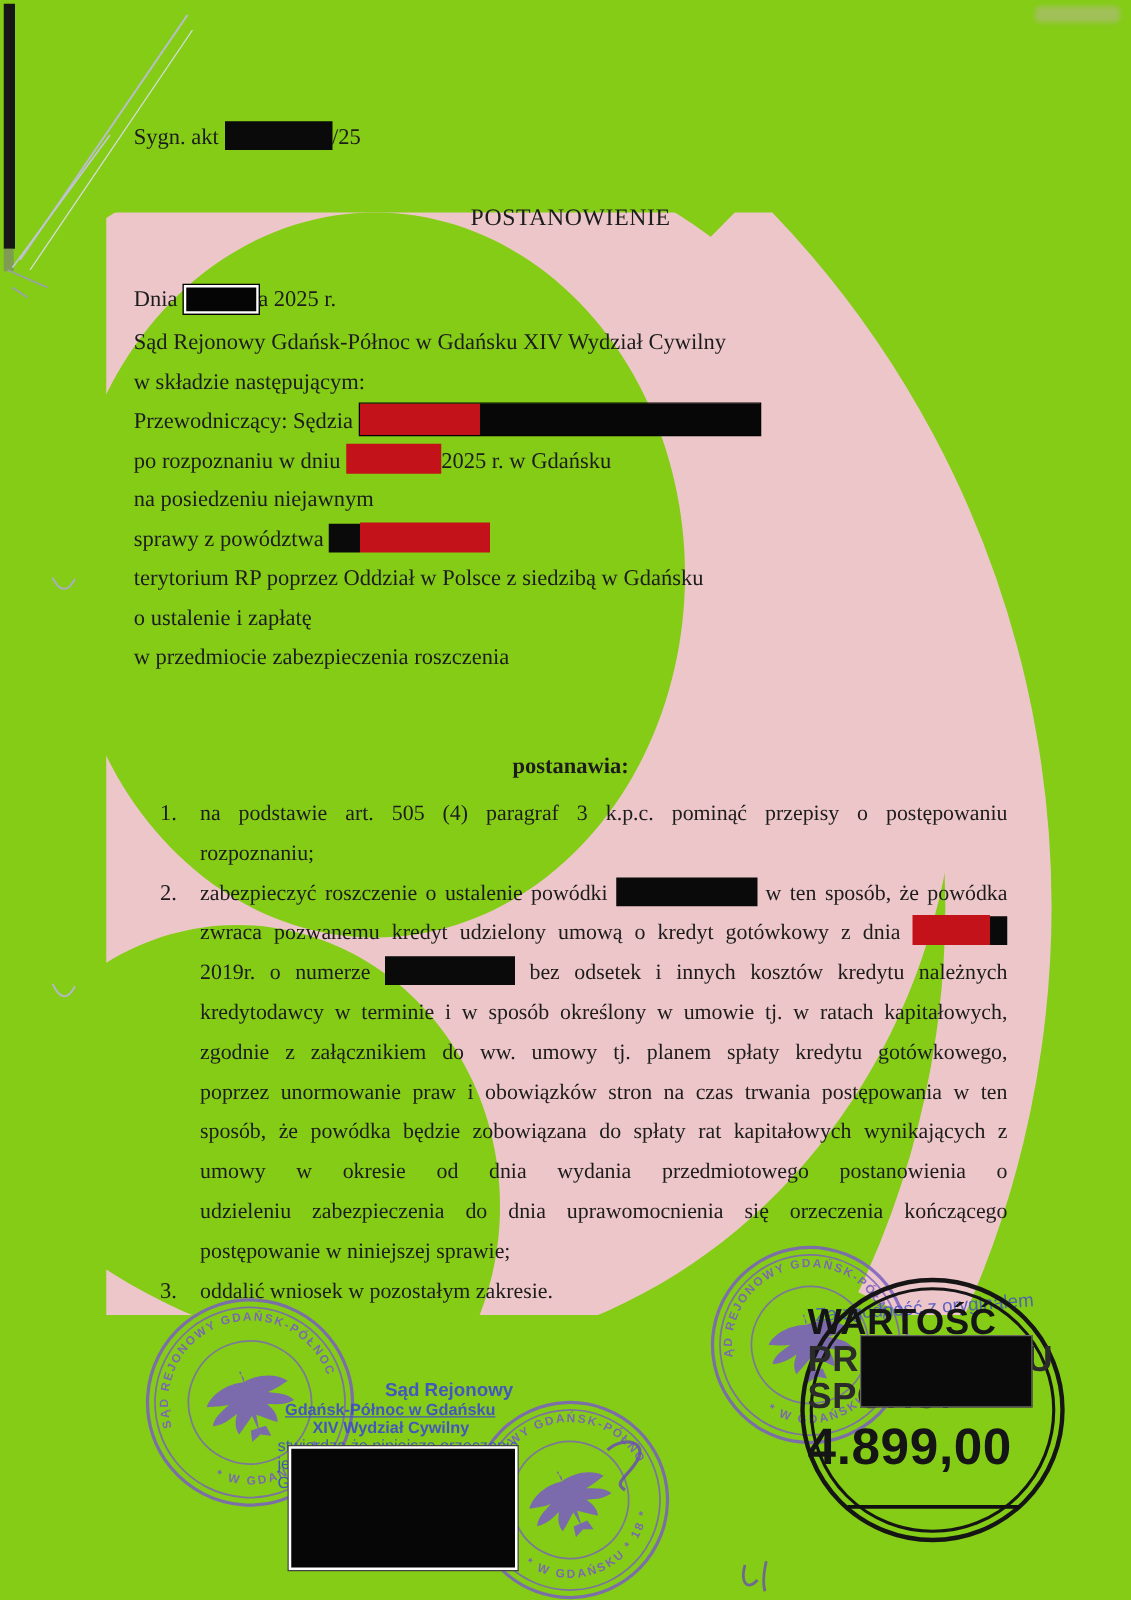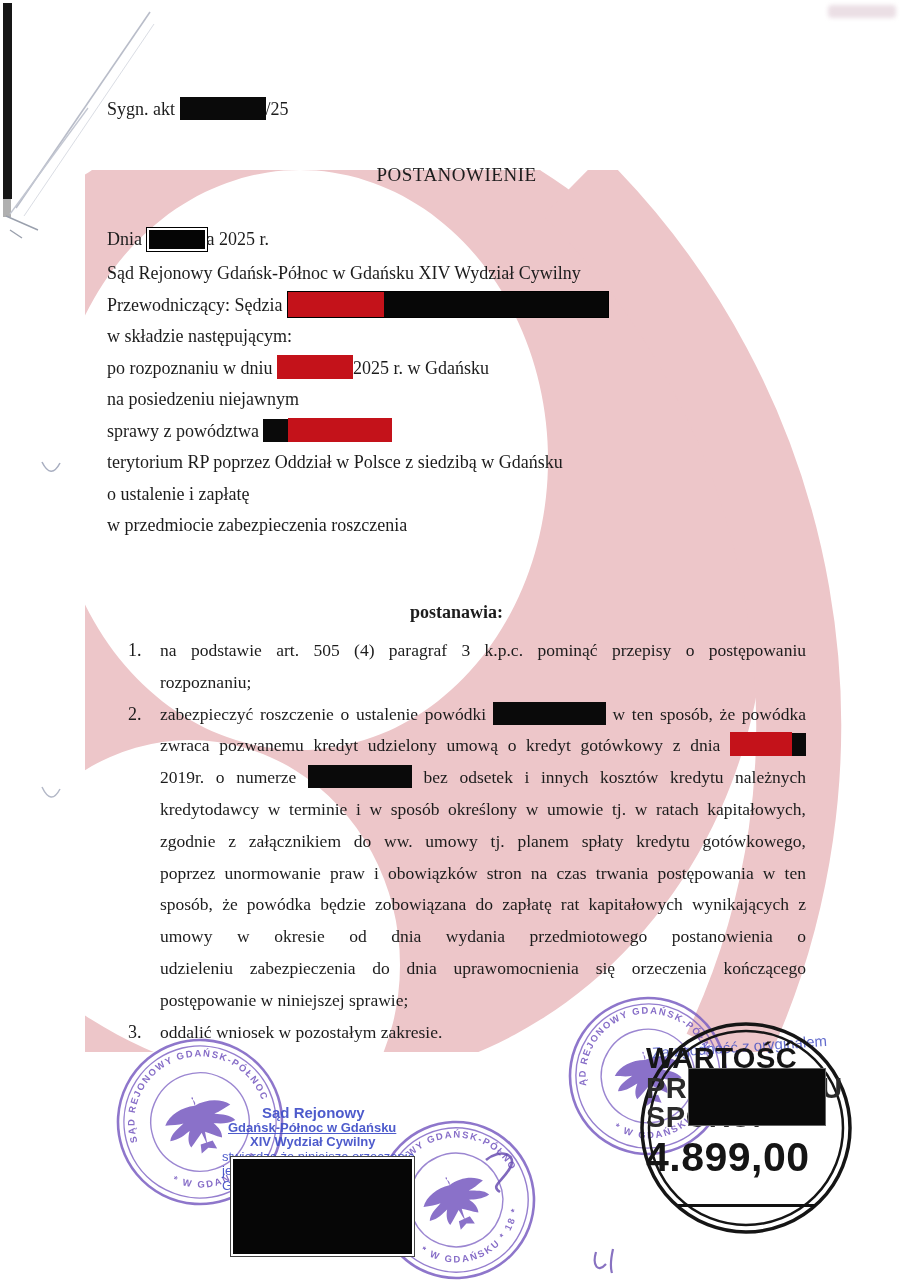--- a/index.html
+++ b/index.html
@@ -1,16 +1,16 @@
 <!DOCTYPE html>
 <html><head>
 <meta charset="utf-8">
 <style>
   html,body{margin:0;padding:0;background:#777;}
-  #page{position:relative;width:905px;height:1280px;background:#ffffff;overflow:hidden;
+  #page{position:relative;width:905px;height:1280px;background:#84cc16;overflow:hidden;
         font-family:"Liberation Serif","DejaVu Serif",serif;color:#1c1c1c;}
   
   .layer{position:absolute;left:0;top:0;width:905px;height:1280px;pointer-events:none;}
   
   #doc{position:absolute;left:107px;top:0;width:699px;z-index:3;}
   .line{position:relative;height:31.5px;line-height:31.5px;font-size:18px;white-space:nowrap;}
   .iline{height:31.5px;line-height:31.5px;font-size:18px;}
   #sygn{position:absolute;top:94px;left:0;}
   #title{position:absolute;top:164px;left:0;width:100%;text-align:center;font-weight:normal;letter-spacing:.5px;font-size:19px;}
   #dateline{position:absolute;top:224px;left:0;width:100%;text-align:left;}
@@ -26,21 +26,21 @@
   .bar{display:inline-block;vertical-align:-5px;}
   .bar.red{background:#c4121a;height:24px;}
   .bar.black{background:#0a0a0a;height:23px;}
   .bar.boxed{background:#050505;height:19px;border:2px solid #fff;outline:1px solid #000;vertical-align:-6px;}
   .rb-wrap{display:inline-flex;border:1px solid #000;vertical-align:-6px;}
   .rb-wrap .p1{background:#c4121a;width:96px;height:25px;}
   .rb-wrap .p2{background:#070707;width:224px;height:25px;}
   
   #attest{position:absolute;left:222px;top:1106px;z-index:4;color:#3f4ec8;
           font-family:"Liberation Sans","DejaVu Sans",sans-serif;line-height:14.5px;font-size:13px;opacity:.92;}
-  #attest .a0{font-size:15px;font-weight:bold;margin-left:40px;}
+  #attest .a0{font-size:15px;font-weight:bold;margin-left:86px;}
   #attest .a1{font-weight:bold;margin-left:6px;text-decoration:underline;}
   #attest .a2{font-weight:bold;margin-left:28px;}
   #certify{position:absolute;left:652px;top:1038px;z-index:4;color:#4752c4;font-family:"Liberation Sans",sans-serif;
            font-size:15px;transform:rotate(-4deg);opacity:.85;white-space:nowrap;}
   #big-redaction{position:absolute;left:233px;top:1159px;width:179px;height:95px;background:#060606;
                  box-shadow:0 0 0 2px #fff,0 0 0 3px #444;z-index:6;}
   .vs-text{position:absolute;left:646px;width:200px;text-align:left;z-index:5;color:#151515;
            font-family:"Liberation Sans","DejaVu Sans",sans-serif;font-weight:bold;}
   #vs1{top:1042px;font-size:29px;letter-spacing:.5px;}
   #vs2{top:1072px;font-size:29px;letter-spacing:.5px;color:#2b2b2b;}
@@ -86,25 +86,25 @@
 
   <div id="doc">
     <div id="sygn" class="line"><span>Sygn. akt </span><span class="bar black" style="width:86px"></span><span>/25</span></div>
 
     <div id="title">POSTANOWIENIE</div>
 
     <div id="dateline" class="line"><span>Dnia </span><span class="bar boxed" style="width:56px"></span><span>a 2025 r.</span></div>
 
     <div id="intro">
         <div class="iline"><span>Sąd Rejonowy Gdańsk-Północ w Gdańsku XIV Wydział Cywilny</span></div>
+        <div class="iline"><span>w składzie następującym:</span></div>
         <div class="iline"><span>Przewodniczący: Sędzia </span><span class="rb-wrap">
             <span class="p1"></span>
             <span class="p2"></span>
           </span></div>
-        <div class="iline"><span>w składzie następującym:</span></div>
         <div class="iline"><span>po rozpoznaniu w dniu </span><span class="bar red" style="width: 76px;"></span><span>2025 r. w Gdańsku</span></div>
         <div class="iline"><span>na posiedzeniu niejawnym</span></div>
         <div class="iline"><span>sprawy z powództwa </span><span class="bar black" style="width: 25px;"></span><span class="bar red" style="width: 104px;"></span></div>
         <div class="iline"><span>terytorium RP poprzez Oddział w Polsce z siedzibą w Gdańsku</span></div>
         <div class="iline"><span>o ustalenie i zapłatę</span></div>
         <div class="iline"><span>w przedmiocie zabezpieczenia roszczenia</span></div>
       </div>
 
     <div id="ruling-head">postanawia:</div>
 
@@ -118,21 +118,21 @@
         </div>
         <div class="item">
           <div class="no">2.</div>
           <div class="body">
             <div class="bline just"><span>zabezpieczyć roszczenie o ustalenie powódki </span><span class="bar black" style="width: 113px;"></span><span> w ten sposób, że powódka</span></div>
             <div class="bline just"><span>zwraca pozwanemu kredyt udzielony umową o kredyt gotówkowy z dnia </span><span class="bar red" style="width: 62px;"></span><span class="bar black" style="width: 14px;"></span></div>
             <div class="bline just"><span>2019r. o numerze </span><span class="bar black" style="width: 104px;"></span><span> bez odsetek i innych kosztów kredytu należnych</span></div>
             <div class="bline just"><span>kredytodawcy w terminie i w sposób określony w umowie tj. w ratach kapitałowych,</span></div>
             <div class="bline just"><span>zgodnie z załącznikiem do ww. umowy tj. planem spłaty kredytu gotówkowego,</span></div>
             <div class="bline just"><span>poprzez unormowanie praw i obowiązków stron na czas trwania postępowania w ten</span></div>
-            <div class="bline just"><span>sposób, że powódka będzie zobowiązana do zapłatę rat kapitałowych wynikających z</span></div>
+            <div class="bline just"><span>sposób, że powódka będzie zobowiązana do spłaty rat kapitałowych wynikających z</span></div>
             <div class="bline just"><span>umowy w okresie od dnia wydania przedmiotowego postanowienia o</span></div>
             <div class="bline just"><span>udzieleniu zabezpieczenia do dnia uprawomocnienia się orzeczenia kończącego</span></div>
             <div class="bline"><span>postępowanie w niniejszej sprawie;</span></div>
           </div>
         </div>
         <div class="item">
           <div class="no">3.</div>
           <div class="body">
             <div class="bline"><span>oddalić wniosek w pozostałym zakresie.</span></div>
           </div>

